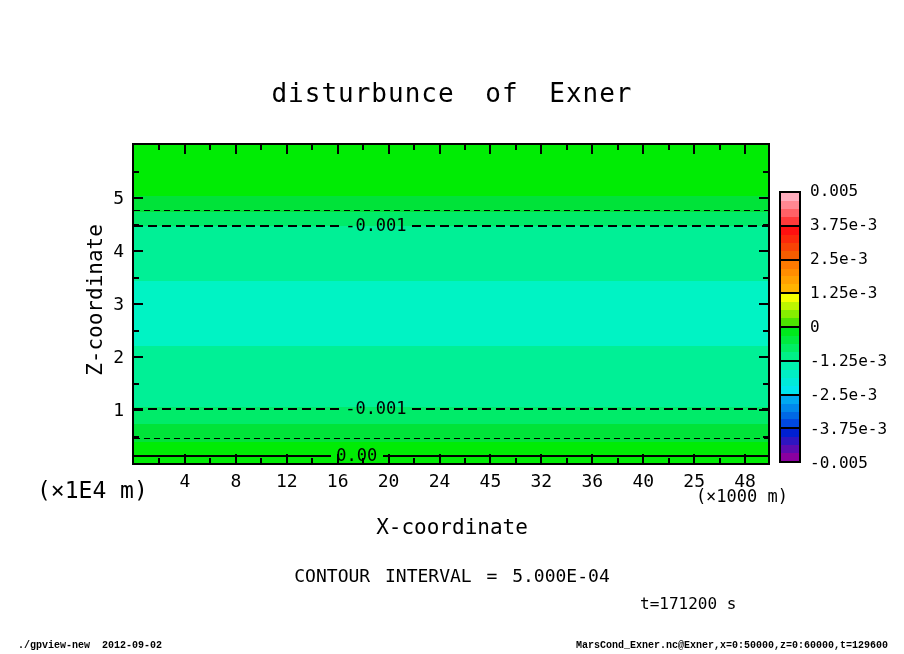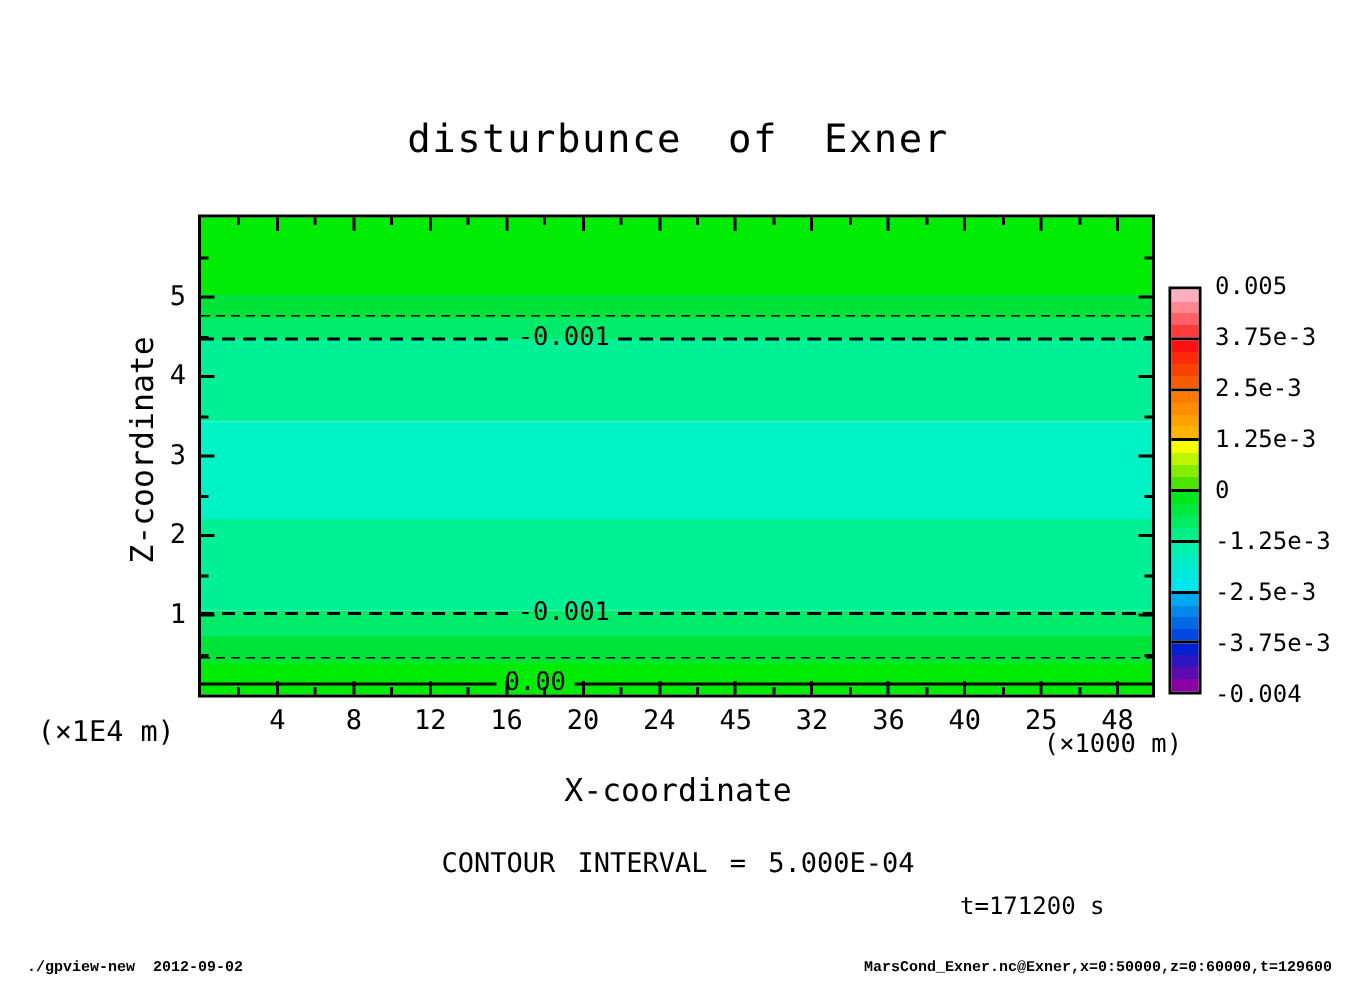--- a/index.html
+++ b/index.html
@@ -10,21 +10,21 @@
   .plot{left:134px;top:145px;width:634px;height:318px;}
   .plot-border{left:132px;top:143px;width:638px;height:322px;border:2px solid #000;box-sizing:border-box;z-index:6;pointer-events:none;}
   .band{position:absolute;left:0;width:100%;z-index:1;}
   .contour{position:absolute;z-index:3;}
   .contour-label{position:absolute;z-index:4;font-size:17px;transform:translate(-50%,-55%);white-space:pre;}
   .tick{position:absolute;background:#000;z-index:5;}
   .xlab{position:absolute;top:470px;width:40px;margin-left:-20px;text-align:center;font-size:18px;}
   .ylab{position:absolute;width:40px;left:84px;text-align:right;font-size:18px;margin-top:-11px;}
   .yaxis-title{left:56px;top:300px;font-size:21px;transform:translate(-50%,-50%) rotate(-90deg);transform-origin:center;white-space:nowrap;left:95px;}
   .xaxis-title{left:0;right:0;top:515px;text-align:center;font-size:21px;word-spacing:6px;}
-  .yunit{left:25px;top:477px;font-size:19px;white-space:pre;}
+  .yunit{left:37px;top:477px;font-size:23px;white-space:pre;}
   .xunit{right:116px;top:486px;font-size:17px;white-space:pre;}
   .cinterval{left:0;right:0;top:565px;text-align:center;font-size:18px;word-spacing:4px;}
   .timetag{left:640px;top:594px;font-size:16px;}
   .footer{top:640px;font-size:10px;font-weight:bold;white-space:pre;font-family:Liberation Mono, monospace;}
   .footer-l{left:18px;}
   .footer-r{right:16px;}
   .cbar{left:779px;top:191px;width:22px;height:272px;border:2px solid #000;box-sizing:border-box;display:flex;flex-direction:column;z-index:2;}
   .cbar-box{flex:1;border-bottom:2px solid #000;}
   .cbar-box:last-child{border-bottom:none;}
   .cbar-lab{position:absolute;left:810px;font-size:16px;white-space:pre;}
@@ -173,18 +173,18 @@
     </div>
   <div id="cbarlabels">
       <div class="abs cbar-lab" style="top: 181px;">0.005</div>
       <div class="abs cbar-lab" style="top: 215px;">3.75e-3</div>
       <div class="abs cbar-lab" style="top: 249px;">2.5e-3</div>
       <div class="abs cbar-lab" style="top: 283px;">1.25e-3</div>
       <div class="abs cbar-lab" style="top: 317px;">0</div>
       <div class="abs cbar-lab" style="top: 351px;">-1.25e-3</div>
       <div class="abs cbar-lab" style="top: 385px;">-2.5e-3</div>
       <div class="abs cbar-lab" style="top: 419px;">-3.75e-3</div>
-      <div class="abs cbar-lab" style="top: 453px;">-0.004</div>
+      <div class="abs cbar-lab" style="top: 453px;">-0.005</div>
     </div>
 
   <div class="abs footer footer-l">./gpview-new  2012-09-02</div>
   <div class="abs footer footer-r">MarsCond_Exner.nc@Exner,x=0:50000,z=0:60000,t=129600</div>
 </div>
 
 </body></html>

